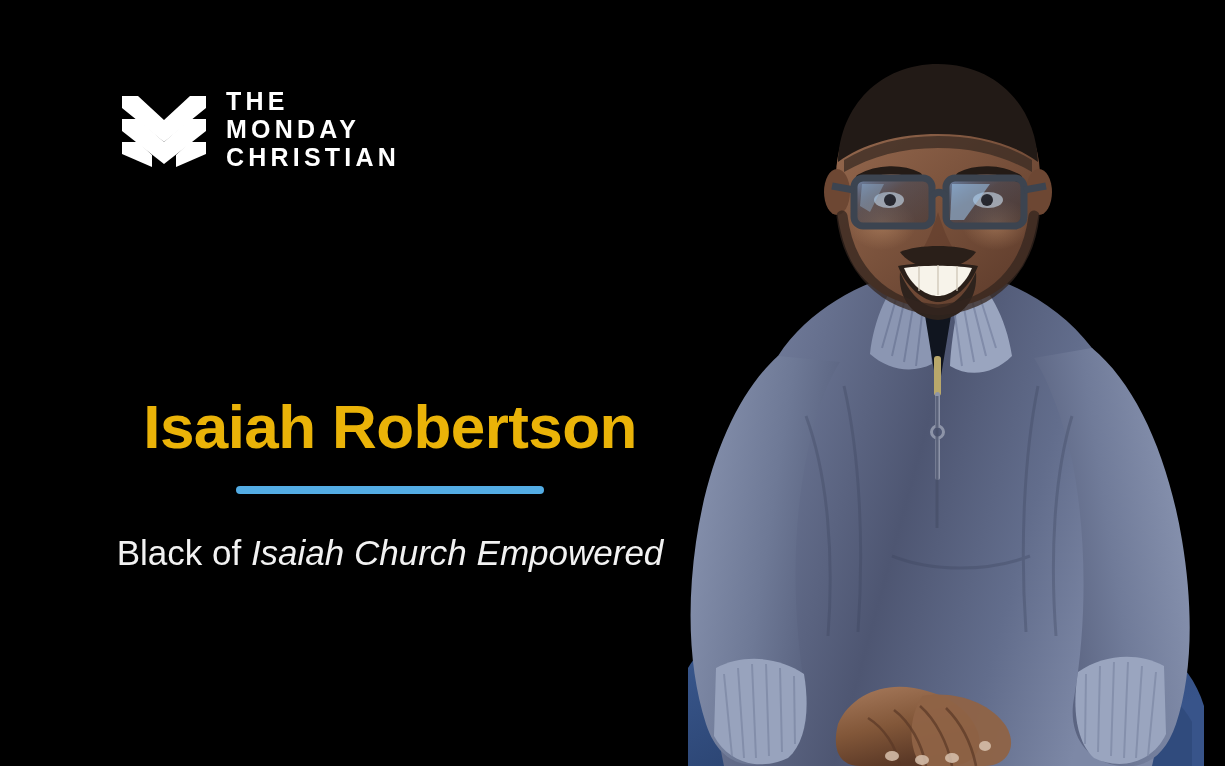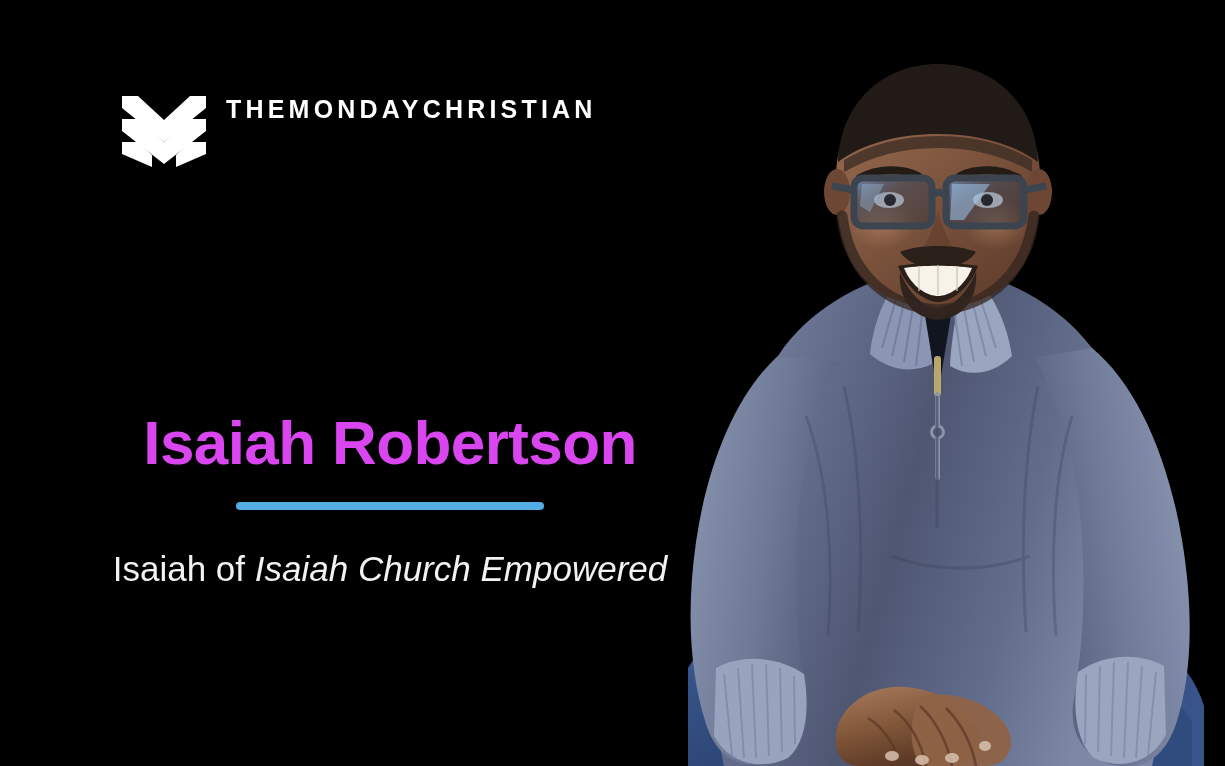--- a/index.html
+++ b/index.html
@@ -31,49 +31,48 @@
     gap: 18px;
   }
   .logo-mark {
     width: 88px;
     height: 88px;
     display: block;
     flex: 0 0 auto;
   }
   .logo-words {
     display: flex;
-    flex-direction: row;
+    flex-direction: column;
     justify-content: center;
     padding-top: 1px;
-    margin-top: 8px;
   }
   .logo-line {
     color: #ffffff;
     font-weight: 700;
     font-size: 25px;
     line-height: 28px;
     letter-spacing: 4.2px;
     white-space: nowrap;
   }
 
   
   .text-block {
     position: absolute;
     left: 60px;
     top: 390px;
     width: 660px;
     text-align: center;
   }
   .speaker-name {
-    color: #d946ef;
+    color: #eab308;
     font-size: 62px;
     font-weight: 700;
     letter-spacing: -0.6px;
     line-height: 74px;
-    margin: 16px;
+    margin: 0;
     white-space: nowrap;
   }
   .divider-wrap {
     margin: 22px 0 0 0;
     display: flex;
     justify-content: center;
   }
   .divider {
     width: 308px;
     height: 8px;
@@ -133,21 +132,21 @@
   </div>
 
   <div class="text-block">
 
     <h1 class="speaker-name">Isaiah Robertson</h1>
 
     <div class="divider-wrap">
       <div class="divider"></div>
     </div>
 
-    <p class="speaker-subtitle"><span>Isaiah of </span><em>Isaiah Church Empowered</em></p>
+    <p class="speaker-subtitle"><span>Black of </span><em>Isaiah Church Empowered</em></p>
 
   </div>
 
   <div class="portrait">
     <svg viewBox="0 0 633 710" preserveAspectRatio="xMidYMax meet" aria-hidden="true">
       <defs>
         <linearGradient id="gSweater" x1="0" y1="0" x2="1" y2="0.3">
           <stop offset="0%" stop-color="#7e89a8"></stop>
           <stop offset="26%" stop-color="#66708e"></stop>
           <stop offset="52%" stop-color="#4e5672"></stop>

